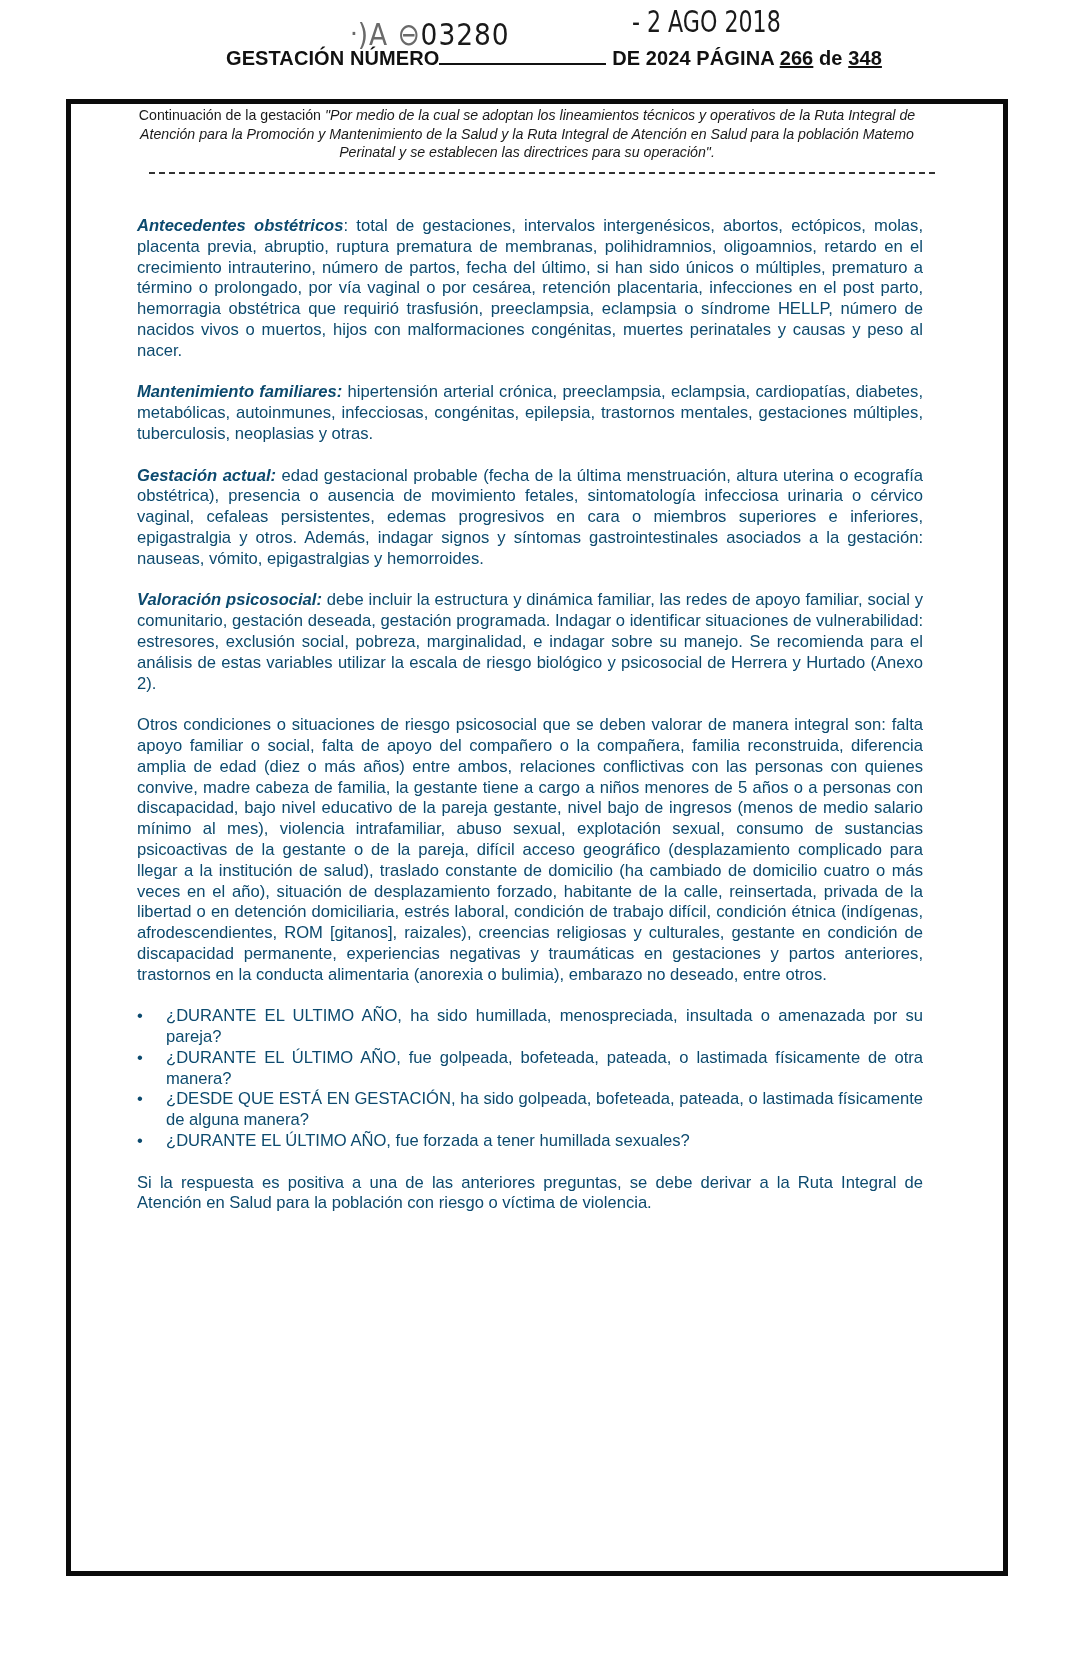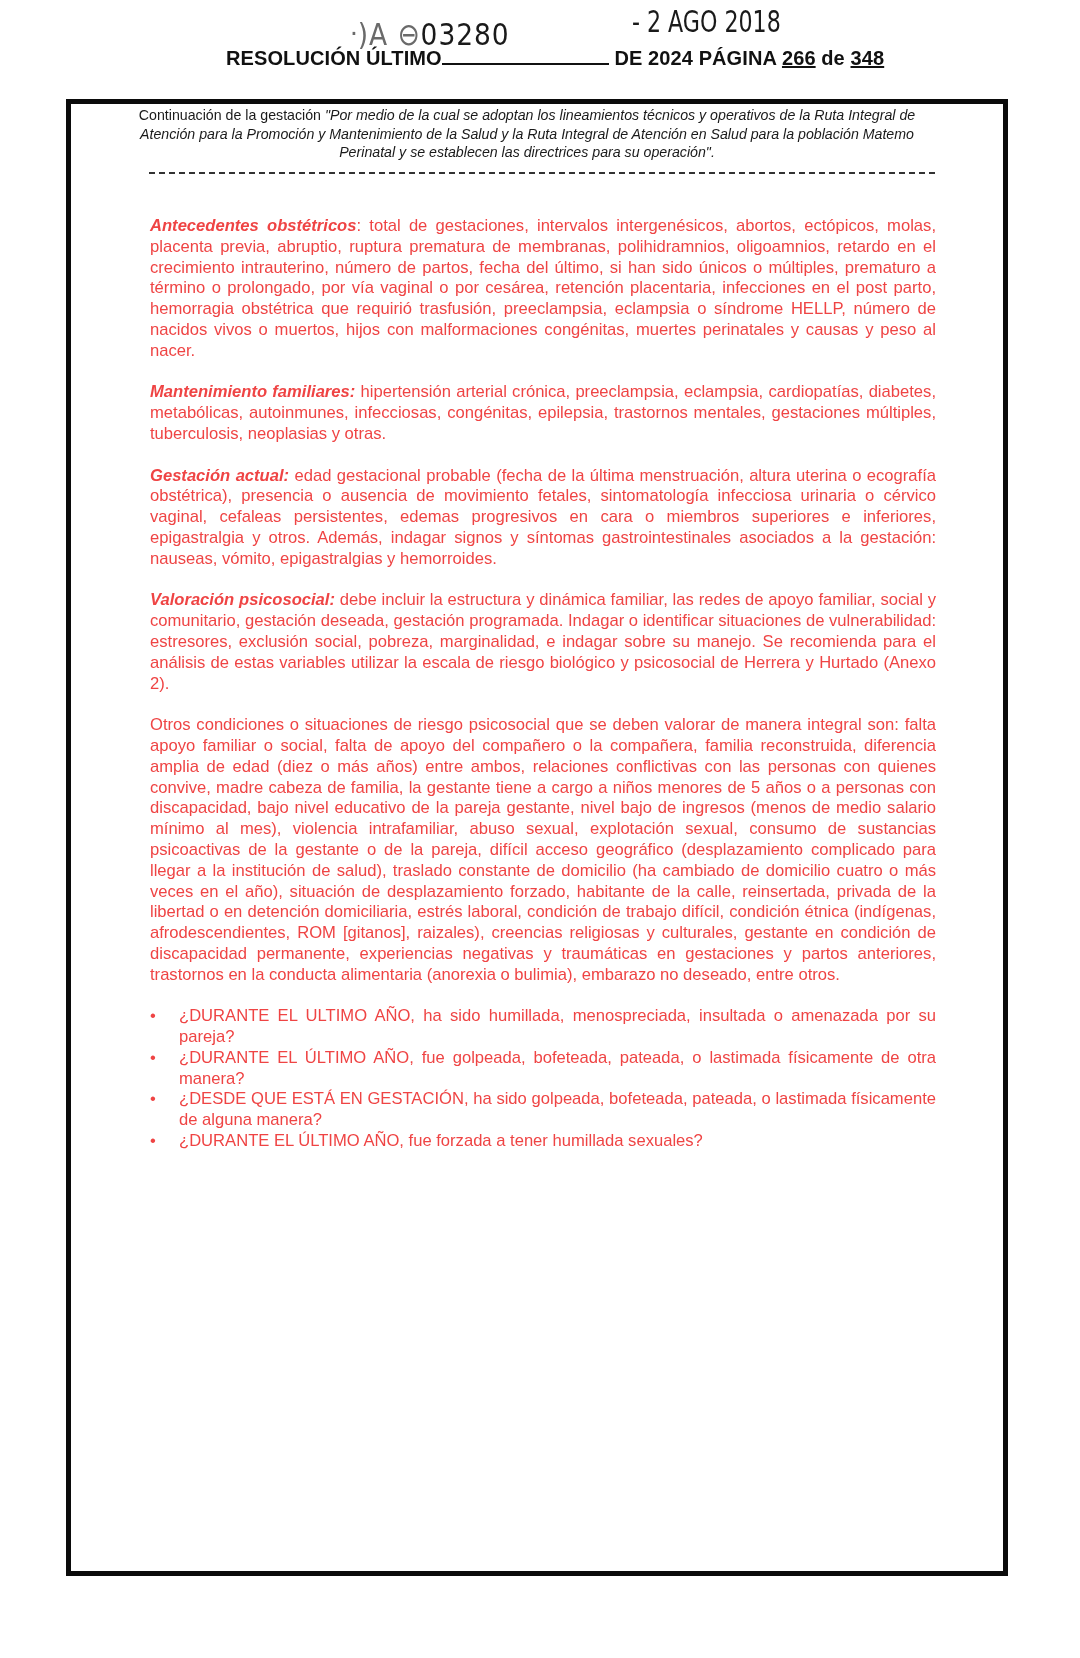--- a/index.html
+++ b/index.html
@@ -82,27 +82,27 @@
     .dashes {
       position: absolute;
       left: 149px;
       top: 172px;
       width: 786px;
       height: 0;
       border-top: 2px dashed #333;
     }
     .body-text {
       position: absolute;
-      left: 150px;
+      left: 137px;
       top: 216px;
       width: 786px;
       font-size: 16.6px;
       line-height: 20.8px;
       text-align: justify;
-      color: #ef4444;
+      color: #0c4a6e;
     }
     .body-text p {
       margin: 0 0 20.8px 0;
     }
     .body-text .lead {
       font-weight: bold;
       font-style: italic;
     }
     .body-text ul {
       list-style: none;
@@ -121,21 +121,21 @@
   </style>
 </head>
 <body>
 
 <div class="stamp stamp-number">
   <span class="faint">ᐧ)A ⊖</span><span>03280</span>
 </div>
 <div class="stamp stamp-date">- 2 AGO 2018</div>
 
 <div class="header-line">
-  <span>RESOLUCIÓN ÚLTIMO</span><span class="blank"></span>
+  <span>GESTACIÓN NÚMERO</span><span class="blank"></span>
   <span>DE 2024 PÁGINA</span>
   <u>266</u>
   <span>de</span>
   <u>348</u>
 </div>
 
 <div class="frame"></div>
 
 <div class="continuation">
   <span>Continuación de la gestación </span><i>"Por medio de la cual se adoptan los lineamientos técnicos y operativos  de la Ruta Integral de Atención para la Promoción y Mantenimiento de la Salud y la Ruta Integral de Atención en Salud para la población Matemo Perinatal y se establecen las directrices para su operación".</i>
@@ -155,13 +155,14 @@
   <p>
     <span class="lead">Valoración psicosocial:</span><span> </span><span>debe incluir la estructura y dinámica familiar, las redes de apoyo familiar, social y comunitario, gestación deseada, gestación programada. Indagar o identificar situaciones de vulnerabilidad: estresores, exclusión social, pobreza, marginalidad, e indagar sobre su manejo.  Se recomienda para el análisis de estas variables utilizar la escala de riesgo biológico y psicosocial de Herrera y Hurtado (Anexo 2).</span>
   </p>
   <p>Otros condiciones o situaciones de riesgo psicosocial que se deben valorar de manera integral son:  falta apoyo familiar o social, falta de apoyo del compañero o la compañera, familia reconstruida,  diferencia amplia de edad (diez o más años) entre ambos, relaciones conflictivas con las personas con quienes convive, madre cabeza de familia, la gestante tiene a cargo a niños menores de 5 años o a personas con discapacidad, bajo nivel educativo de la pareja gestante, nivel bajo de ingresos (menos de medio salario mínimo al mes), violencia intrafamiliar, abuso sexual, explotación sexual, consumo de sustancias psicoactivas de la gestante o de la pareja, difícil acceso geográfico (desplazamiento complicado para llegar a la institución de salud), traslado constante de domicilio (ha cambiado de domicilio cuatro o más veces en el año), situación de desplazamiento forzado, habitante de la calle, reinsertada, privada de la libertad o en detención domiciliaria, estrés laboral, condición de trabajo difícil, condición étnica (indígenas, afrodescendientes, ROM [gitanos], raizales), creencias religiosas y culturales, gestante en condición de discapacidad permanente, experiencias negativas y traumáticas en gestaciones y partos anteriores, trastornos en la conducta alimentaria (anorexia o bulimia), embarazo no deseado, entre otros.</p>
   <ul>
     <li><span class="bullet">•</span><span>¿DURANTE EL ULTIMO AÑO, ha sido humillada, menospreciada, insultada o amenazada por su pareja?</span></li>
     <li><span class="bullet">•</span><span>¿DURANTE EL ÚLTIMO AÑO, fue golpeada, bofeteada, pateada, o lastimada físicamente de otra manera?</span></li>
     <li><span class="bullet">•</span><span>¿DESDE QUE ESTÁ EN GESTACIÓN, ha sido golpeada, bofeteada, pateada, o lastimada físicamente de alguna manera?</span></li>
     <li><span class="bullet">•</span><span>¿DURANTE EL ÚLTIMO AÑO, fue forzada a tener humillada sexuales?</span></li>
   </ul>
+  <p>Si la respuesta es positiva a una de las anteriores preguntas, se debe derivar a la Ruta Integral de Atención en Salud para la población con riesgo o víctima de violencia.</p>
 </div>
 
 </body></html>

